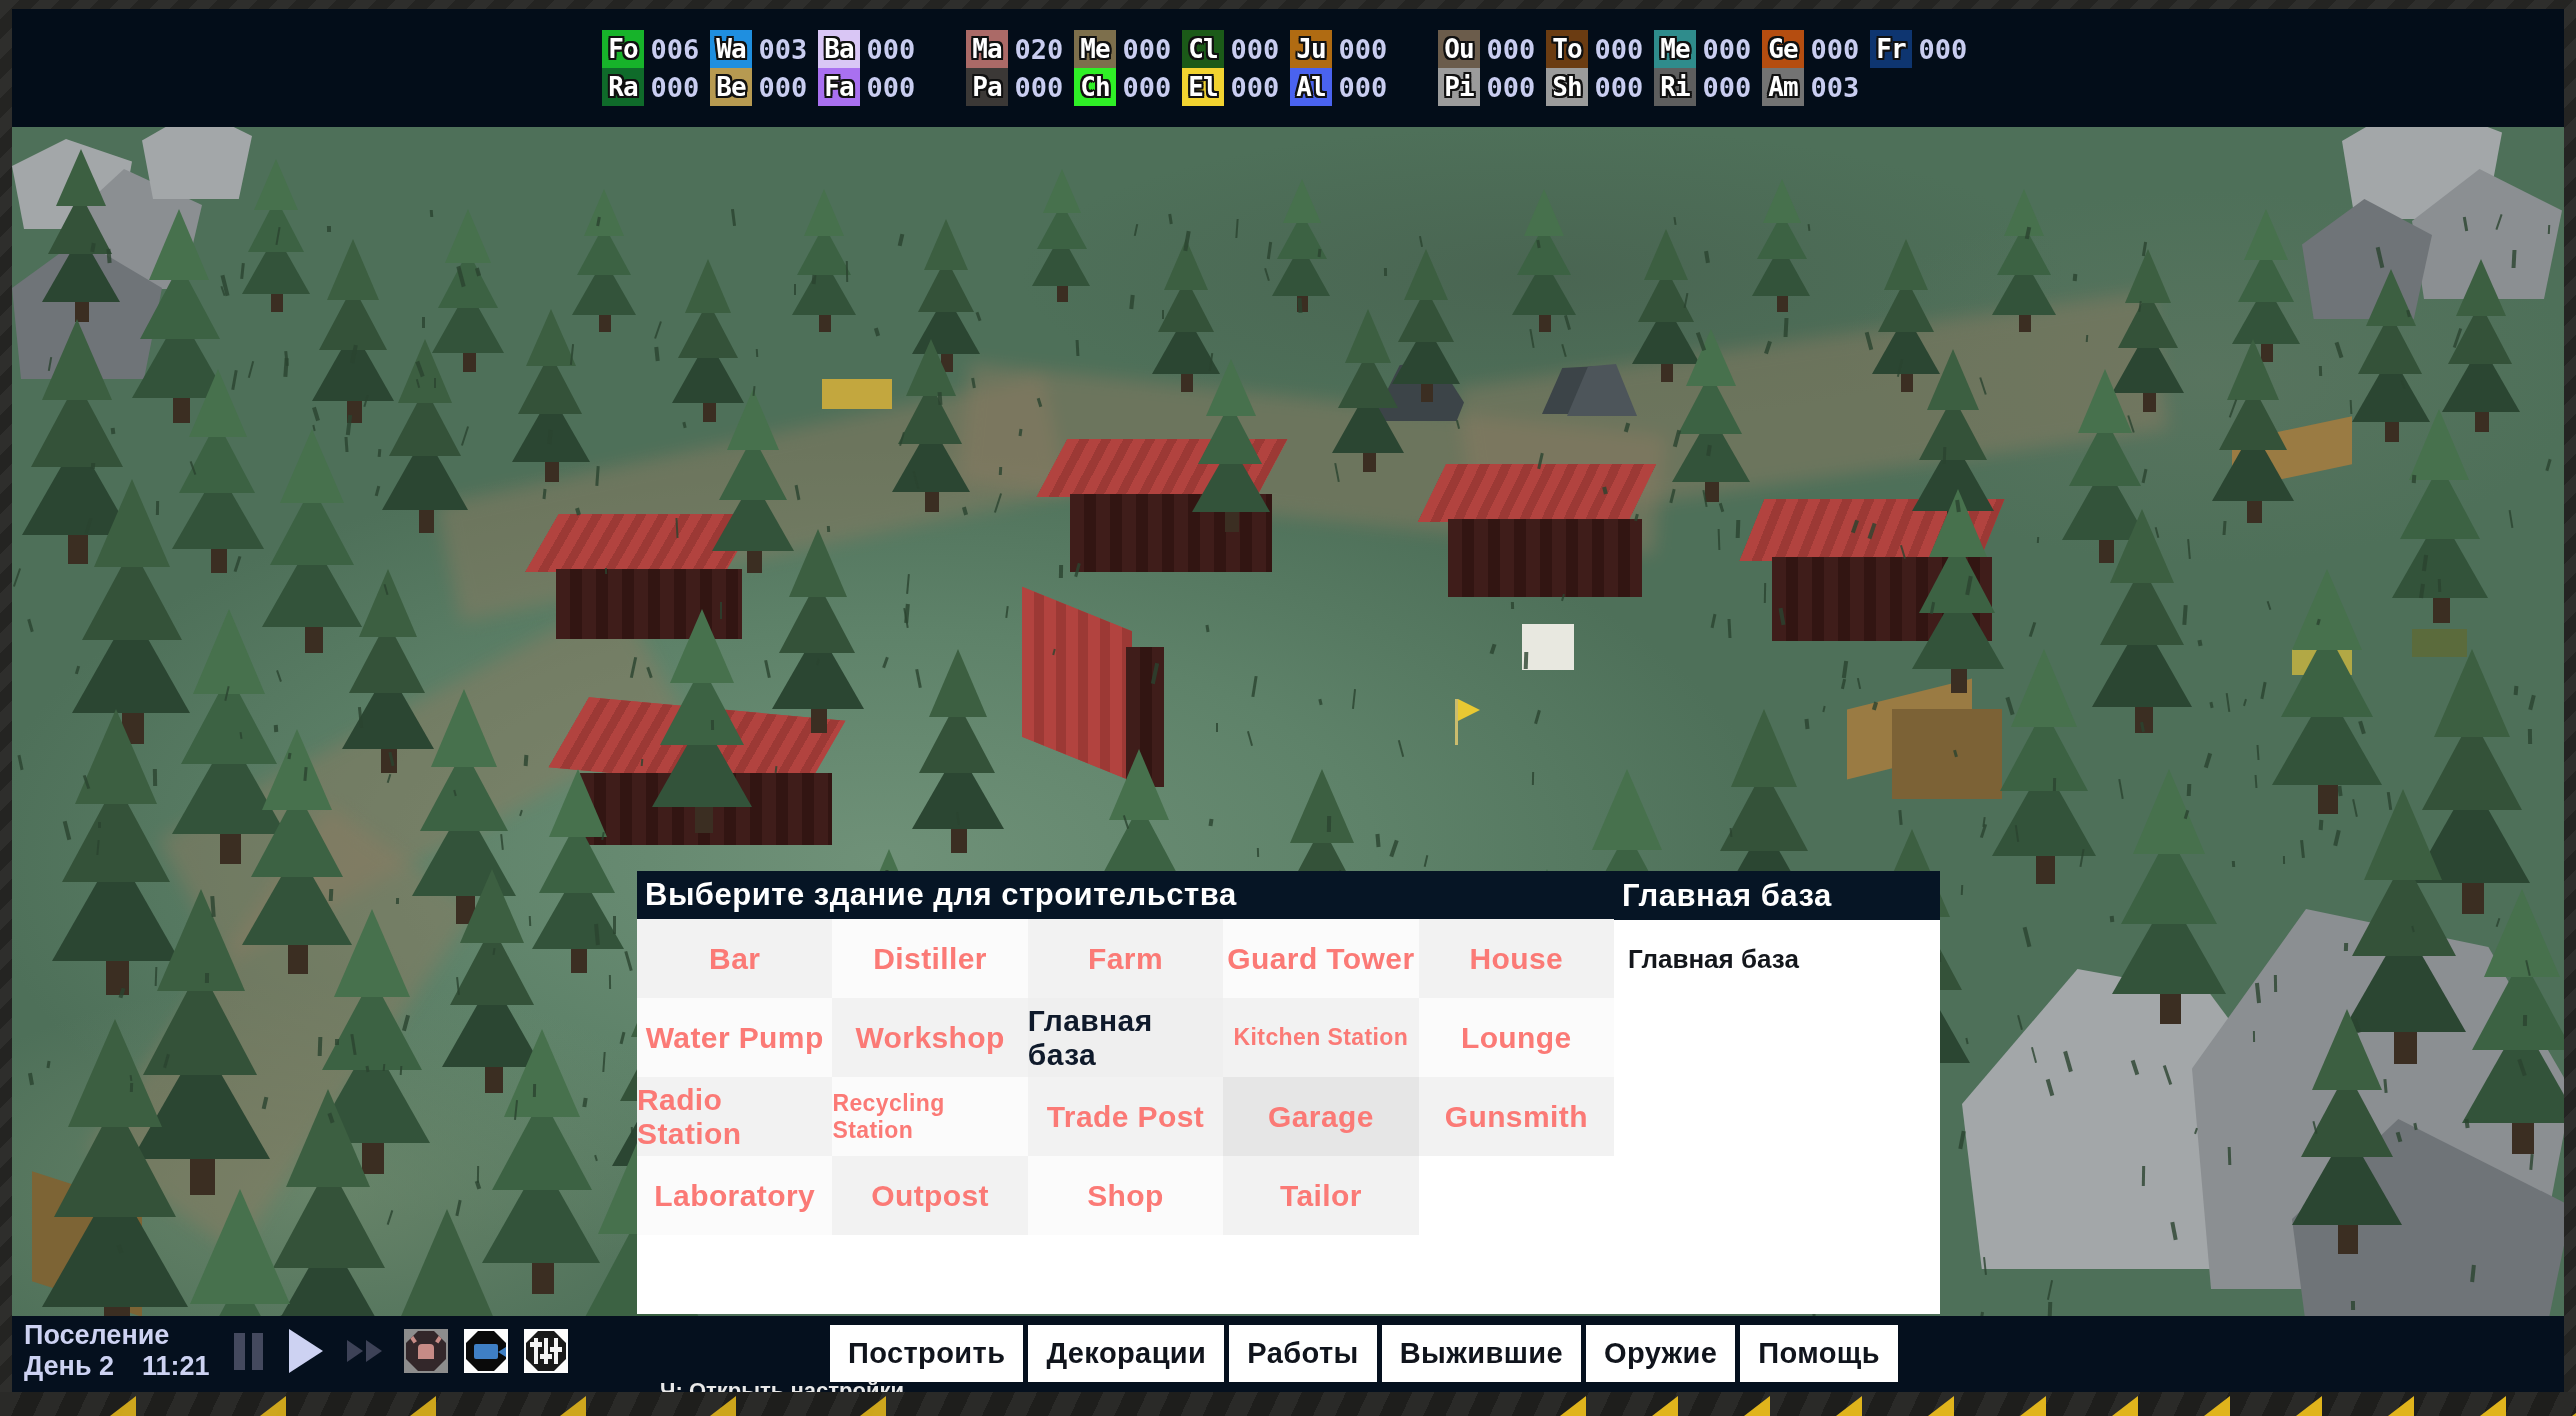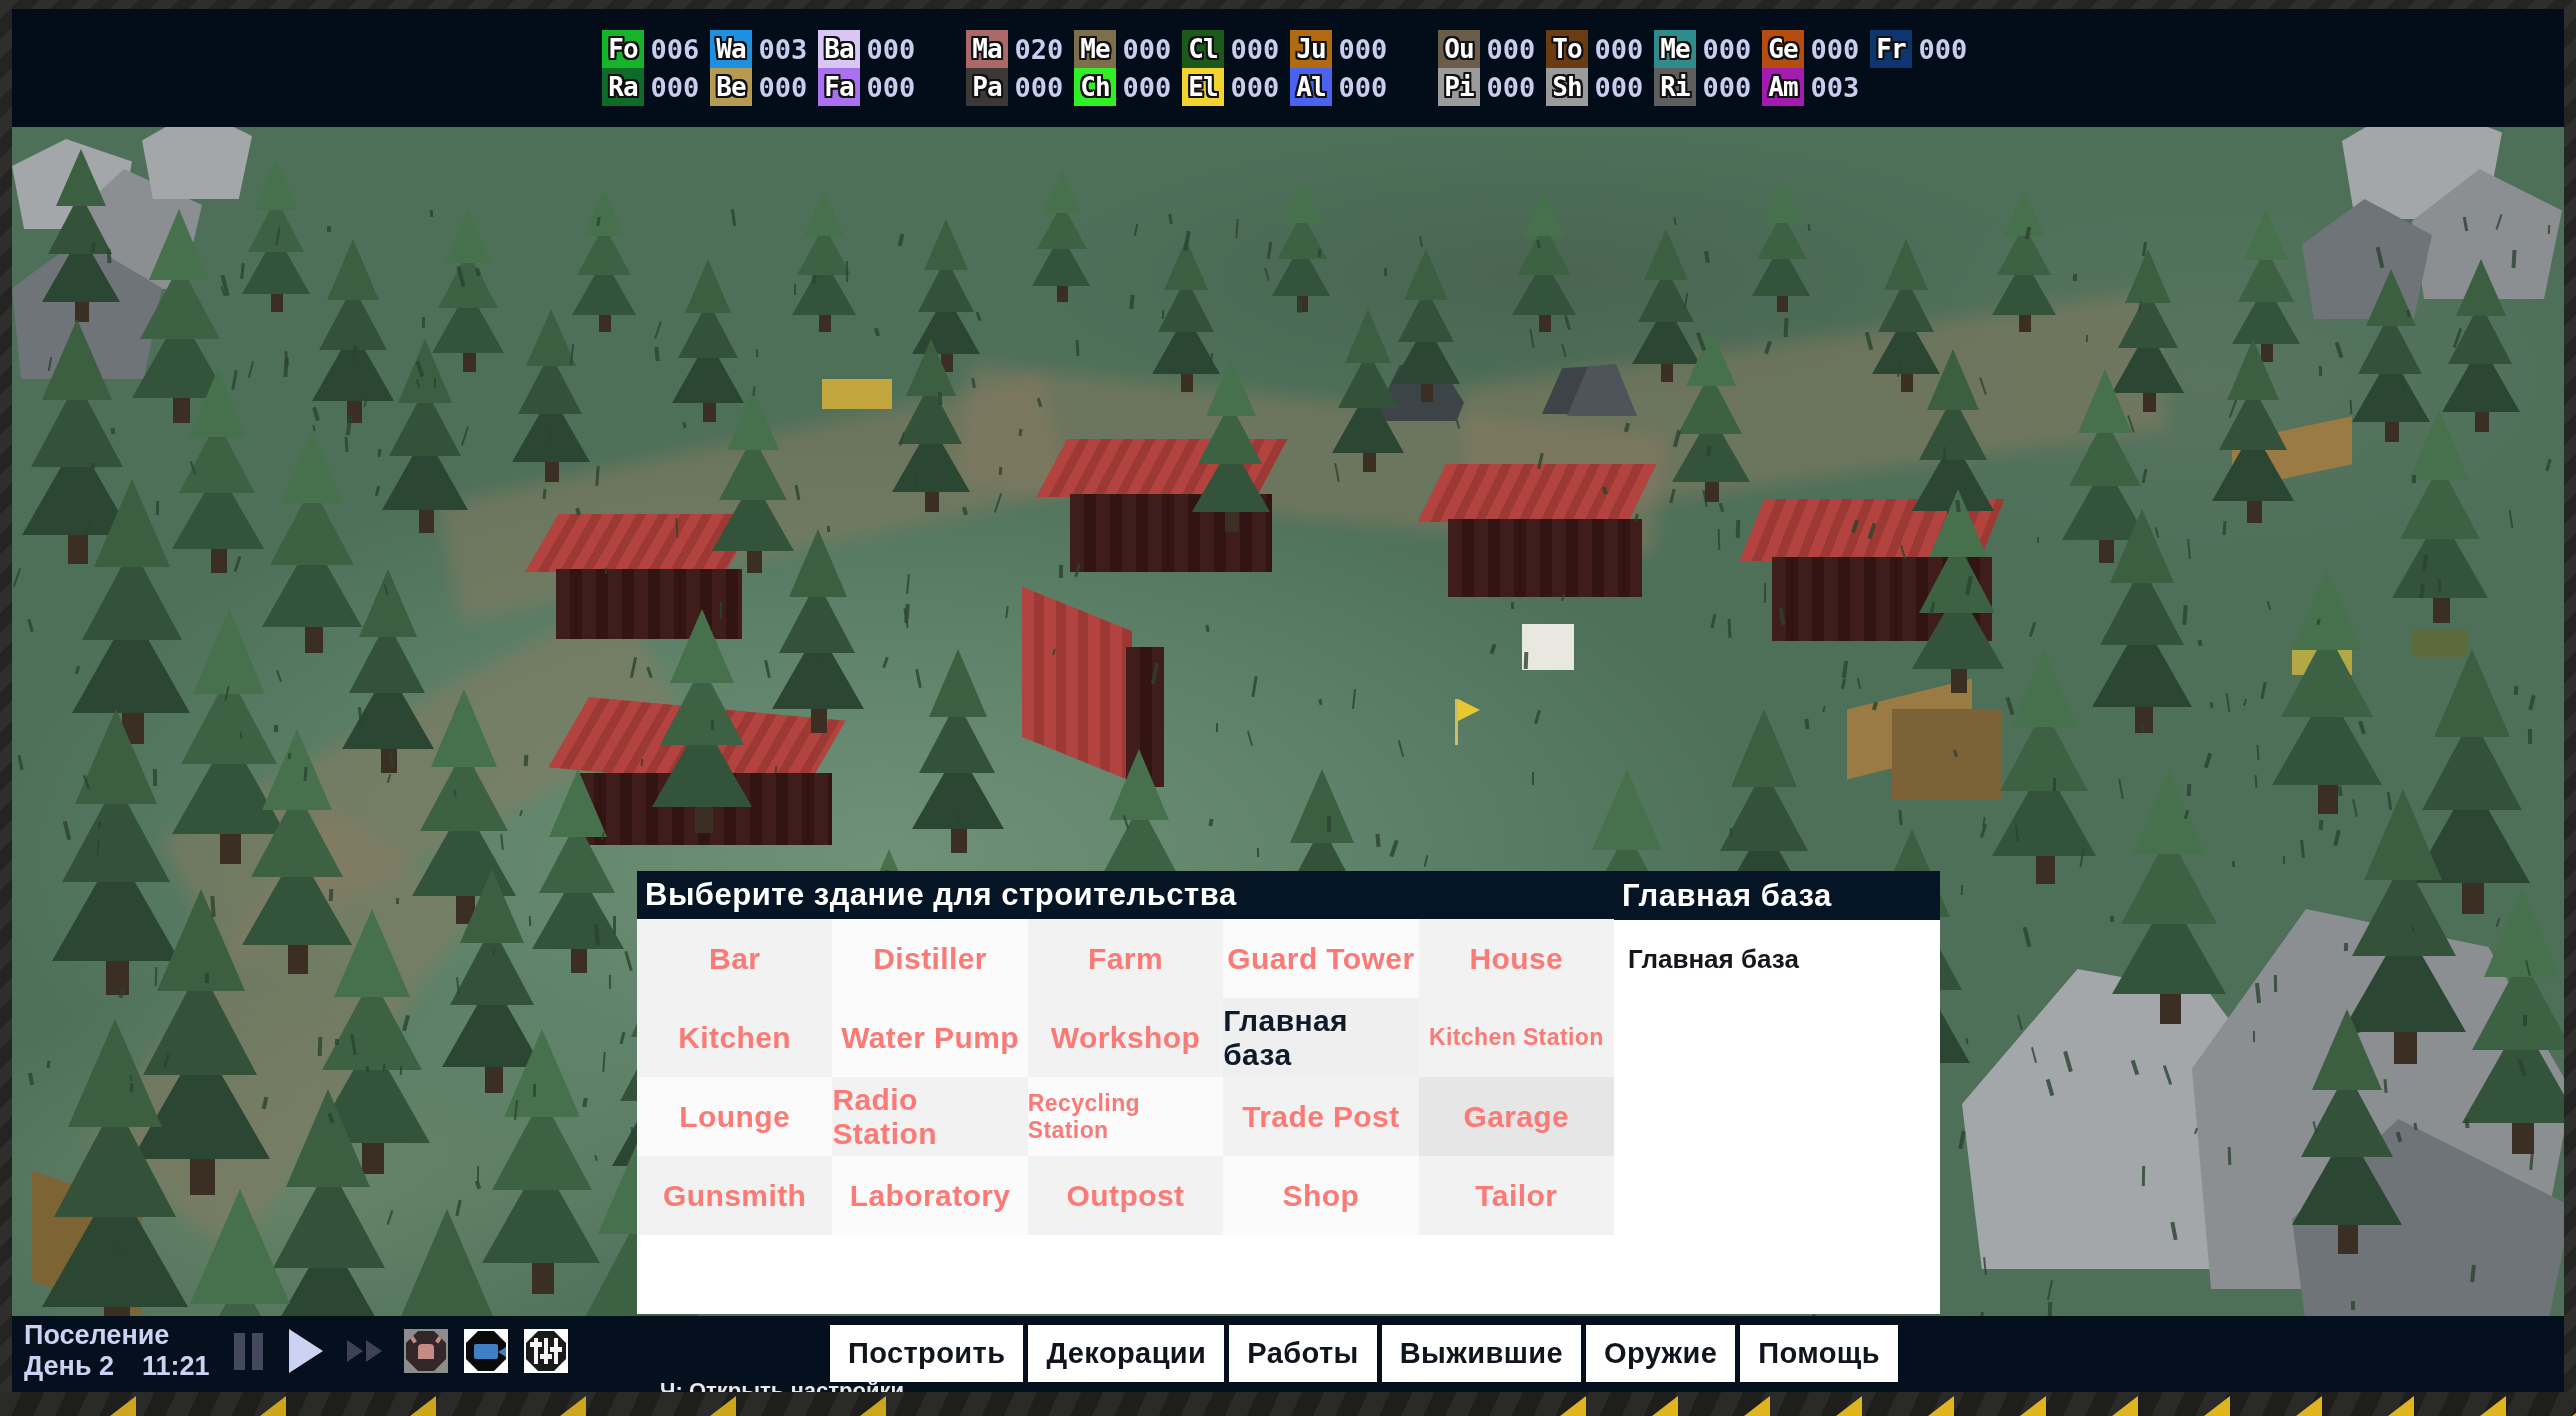--- a/index.html
+++ b/index.html
@@ -1215,21 +1215,21 @@
               <div class="res-tag" style="background: rgb(94, 94, 94);">Ri</div>
               <div class="res-val">000</div>
             </div>
           </div>
           <div class="res-col">
             <div class="res-row">
               <div class="res-tag" style="background: rgb(181, 77, 16);">Ge</div>
               <div class="res-val">000</div>
             </div>
             <div class="res-row">
-              <div class="res-tag" style="background: #a21caf; text-align: right;">Am</div>
+              <div class="res-tag" style="background: #737373; text-align: right;">Am</div>
               <div class="res-val">003</div>
             </div>
           </div>
           <div class="res-col">
             <div class="res-row">
               <div class="res-tag" style="background: rgb(14, 53, 112);">Fr</div>
               <div class="res-val">000</div>
             </div>
             <div class="res-row">
               <div class="res-tag" style="background: transparent;"></div>
@@ -1242,21 +1242,20 @@
     <div id="build-panel">
       <div id="panel-rows">
         <div id="panel-left">
           <div class="panel-title">Выберите здание для строительства</div>
           <div id="build-grid">
               <div class="bcell alt">Bar</div>
               <div class="bcell alt2">Distiller</div>
               <div class="bcell alt">Farm</div>
               <div class="bcell alt2">Guard Tower</div>
               <div class="bcell alt">House</div>
-              <div class="bcell alt">Kitchen</div>
               <div class="bcell alt2">Water Pump</div>
               <div class="bcell alt">Workshop</div>
               <div class="bcell alt2 selected">Главная база</div>
               <div class="bcell alt small">Kitchen Station</div>
               <div class="bcell alt2">Lounge</div>
               <div class="bcell alt">Radio Station</div>
               <div class="bcell alt2 small">Recycling Station</div>
               <div class="bcell alt">Trade Post</div>
               <div class="bcell alt2 hover">Garage</div>
               <div class="bcell alt">Gunsmith</div>

